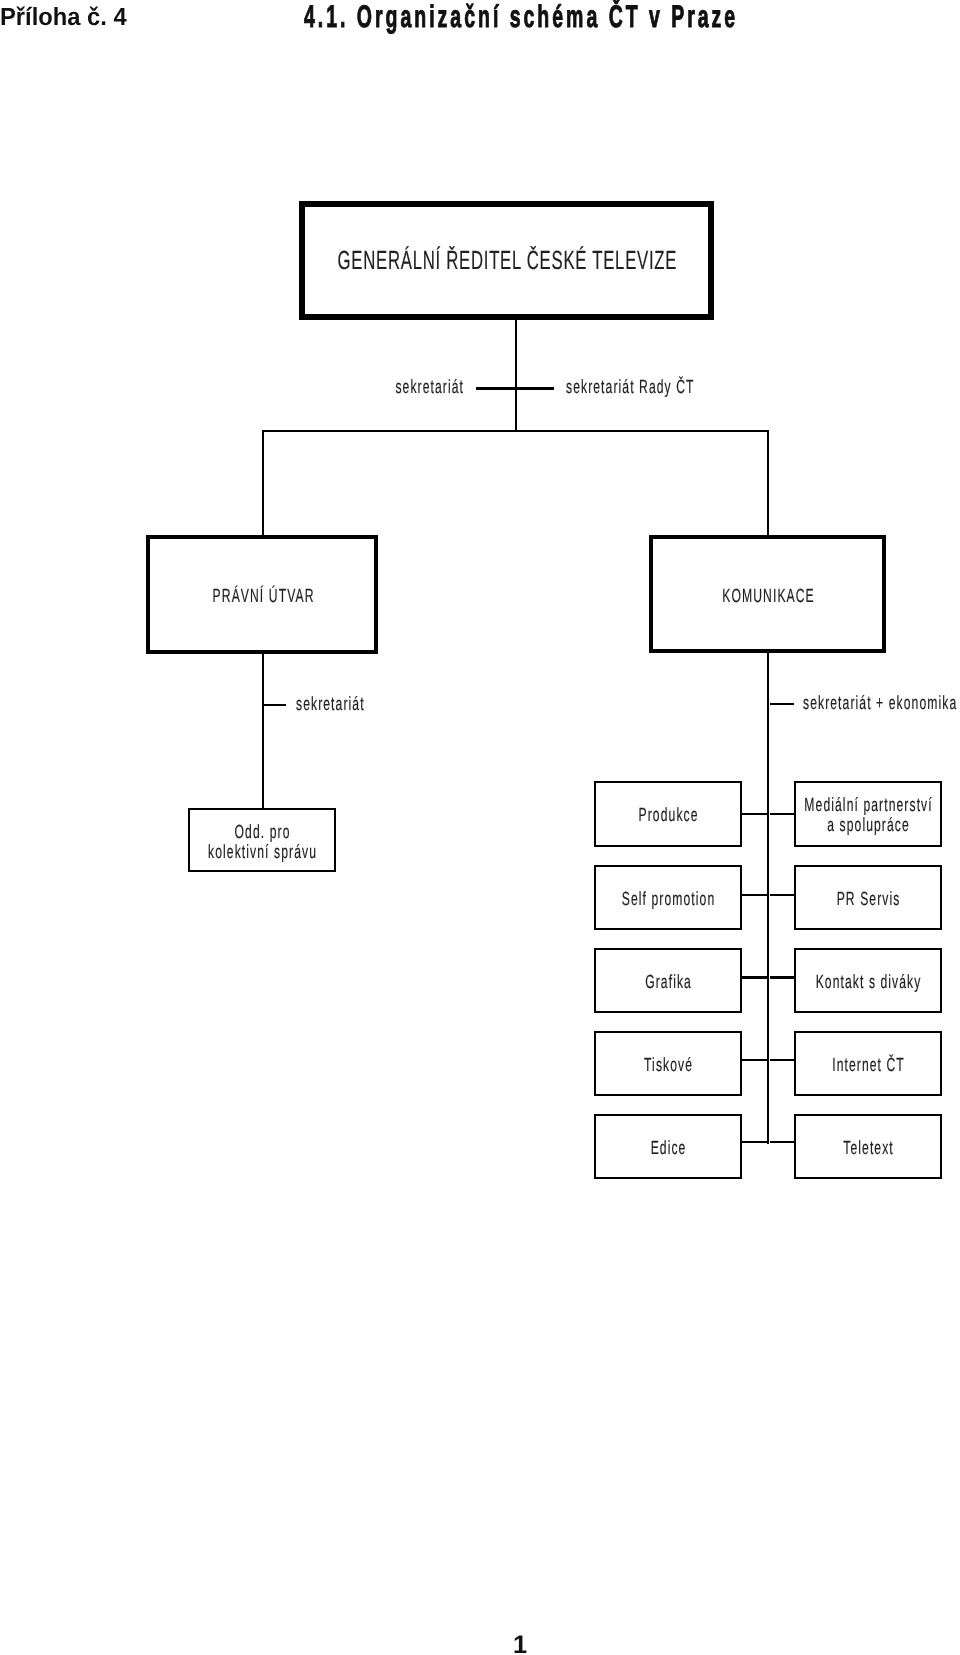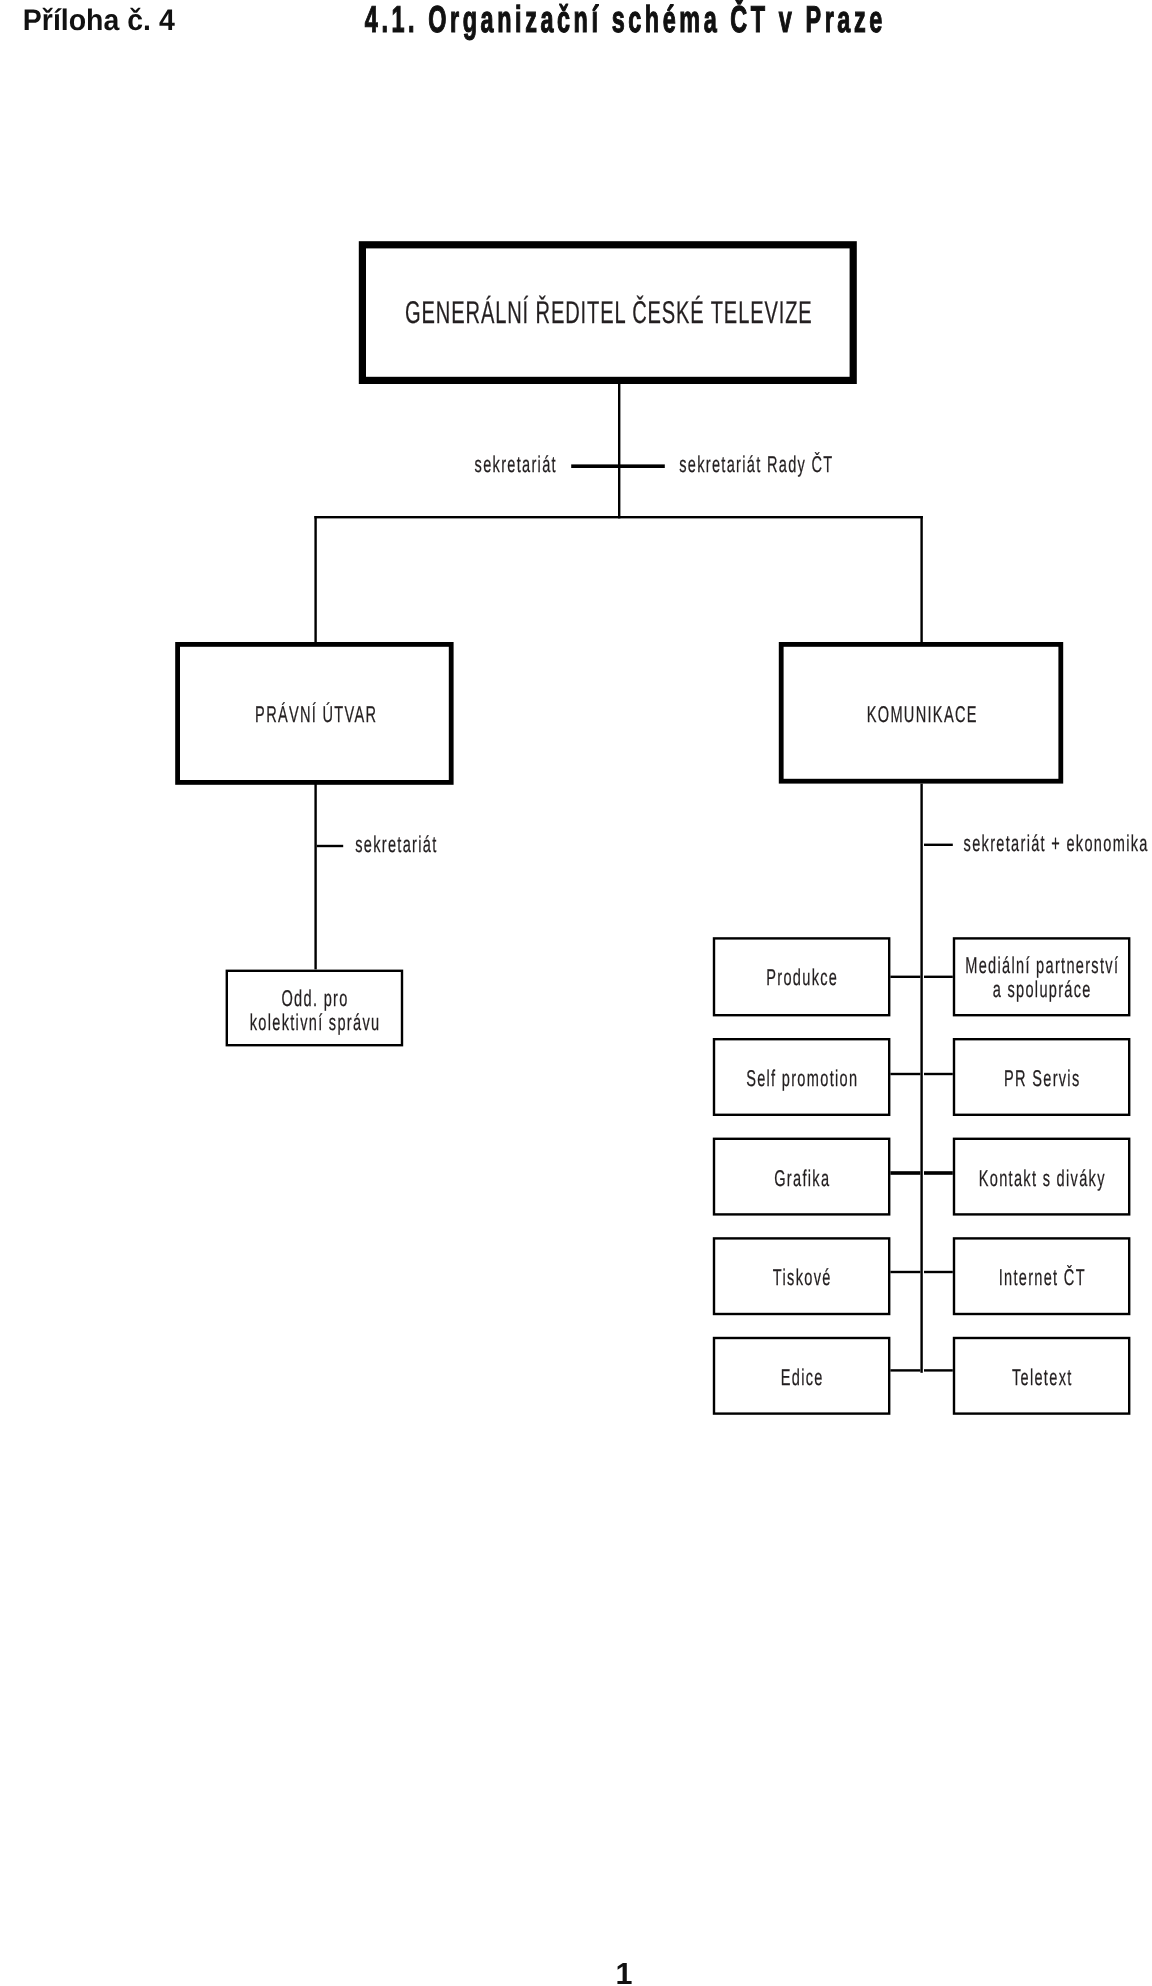--- a/index.html
+++ b/index.html
@@ -18,21 +18,21 @@
   .hdr-ap > span{display:inline-block;transform:scaleX(0.957);transform-origin:left top;}
   .hdr-ti{position:absolute;white-space:pre;font-weight:bold;font-size:31.2px;line-height:32px;color:#111;}
   .hdr-ti > span{display:inline-block;-webkit-text-stroke:1.0px #111;transform:scaleX(0.625);transform-origin:left top;letter-spacing:4.78px;}
   .pg{position:absolute;white-space:pre;font-weight:bold;font-size:25.4px;line-height:26px;text-align:center;color:#111;transform:translateX(-50%);}
 </style>
 </head>
 <body>
 
 <div class="page">
 
-  <div class="hdr-ap" style="left:19px;top:4.8px;"><span>Příloha č. 4</span></div>
+  <div class="hdr-ap" style="left:0;top:4.8px;"><span>Příloha č. 4</span></div>
   <div class="hdr-ti" style="left:303.8px;top:1.3px;"><span>4.1. Organizační schéma ČT v Praze</span></div>
 
   <div class="bx" style="left:298.7px;top:200.6px;width:415.6px;height:119.0px;border-width:6.4px;"></div>
   <div class="tx" style="left:507.2px;top:246.4px;font-size:26.2px;line-height:28px;letter-spacing:1.119px;transform:translateX(calc(-50% + 0.36px)) scaleX(0.64);">GENERÁLNÍ ŘEDITEL ČESKÉ TELEVIZE</div>
 
   <div class="ln" style="left:514.9px;top:319.4px;width:2.2px;height:112.8px;"></div>
 
   <div class="ln" style="left:476.1px;top:387.4px;width:77.7px;height:2.2px;"></div>
   <div class="tx txr" style="left:462.5px;top:378.3px;">sekretariát</div>
   <div class="tx txl" style="left:565.5px;top:378.3px;">sekretariát Rady ČT</div>

